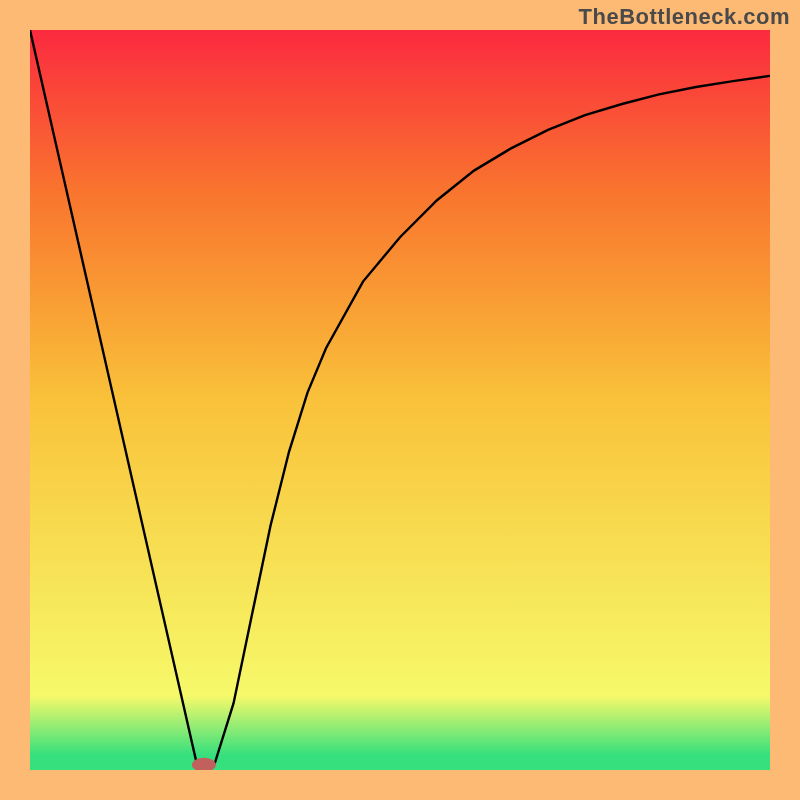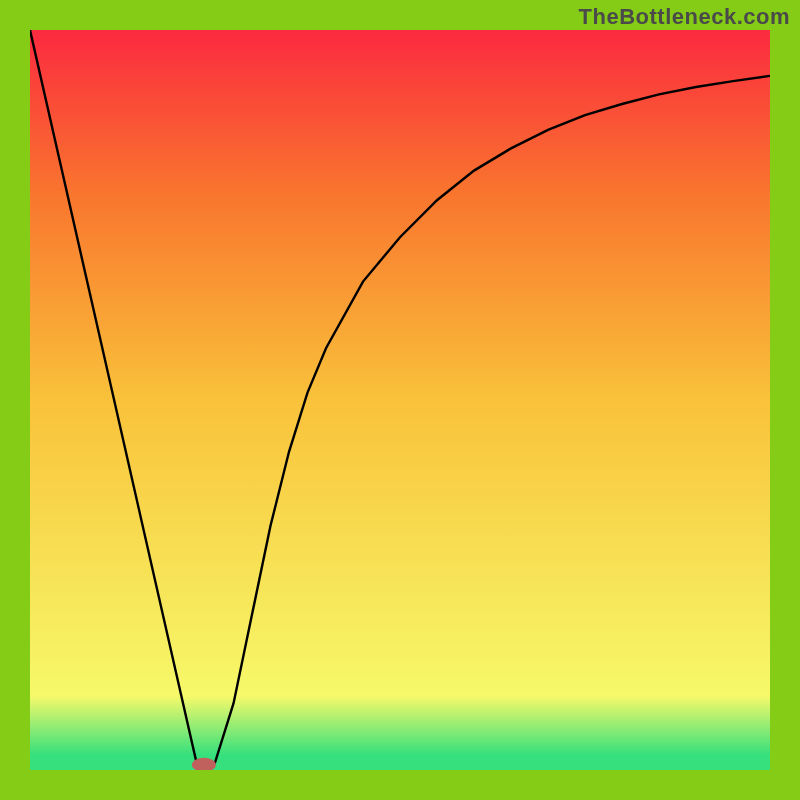--- a/index.html
+++ b/index.html
@@ -8,21 +8,21 @@
     width: 800px;
     height: 800px;
     overflow: hidden;
     background: #000;
     font-family: Arial, Helvetica, sans-serif;
   }
   .frame {
     position: relative;
     width: 800px;
     height: 800px;
-    background: #84cc16;
+    background: #fdba74;
   }
   .watermark {
     position: absolute;
     top: 4px;
     right: 10px;
     font-size: 22px;
     color: #4a4a4a;
     font-weight: bold;
     letter-spacing: 0.5px;
     z-index: 20;

